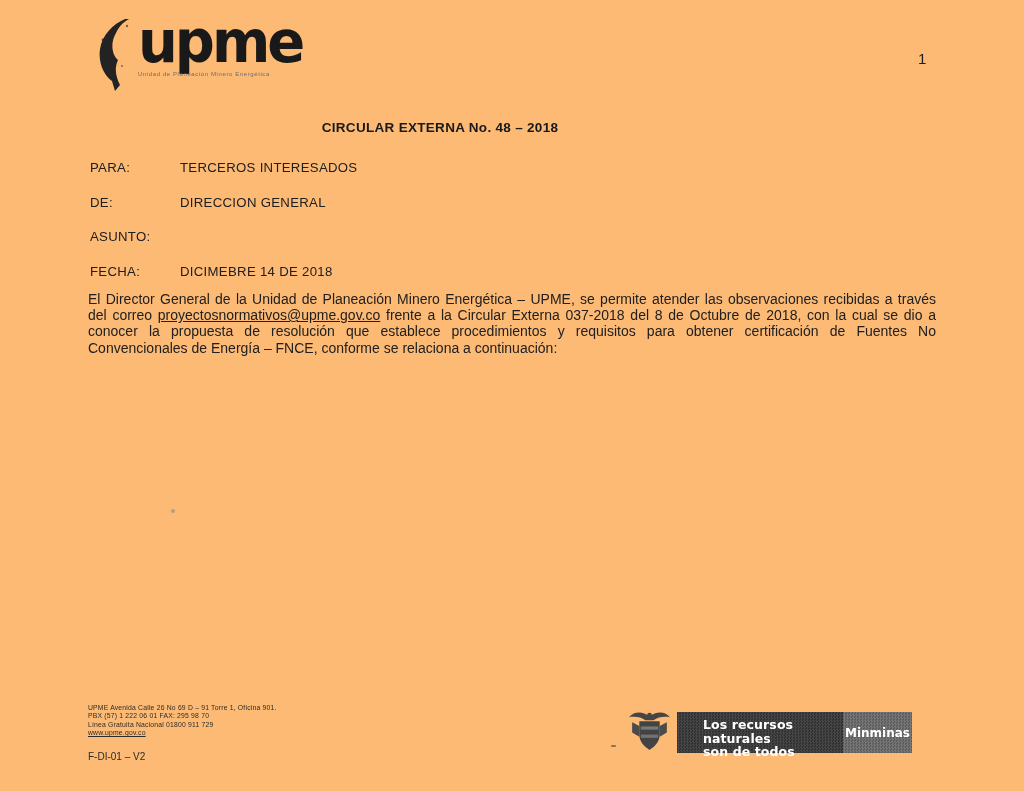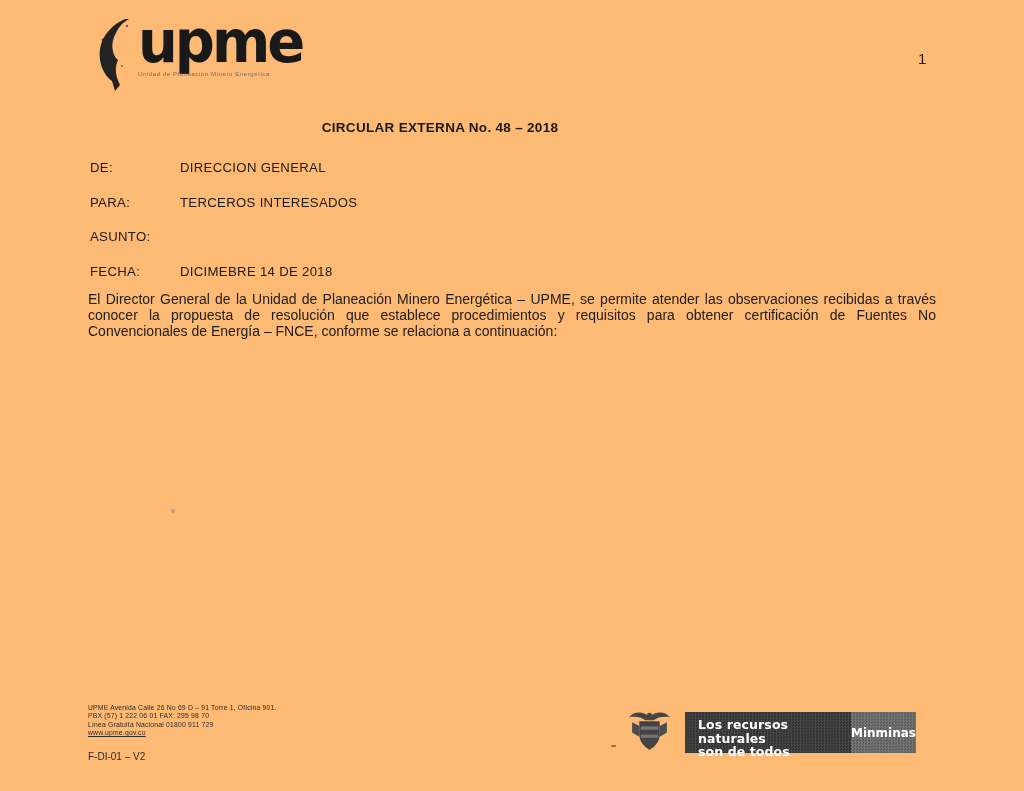--- a/index.html
+++ b/index.html
@@ -99,23 +99,22 @@
     width: 235px; height: 41px;
     display: flex;
     filter: blur(0.2px);
   }
   .gov-dark {
     flex: 0 0 166px;
     background-color: #3a3a3a;
     background-image: repeating-conic-gradient(rgba(255,255,255,0.07) 0% 25%, rgba(0,0,0,0.12) 0% 50%);
     background-size: 3px 3px;
     color: #fff;
-    padding: 6px 0 0 13px;
+    padding: 6px 0 0 26px;
     box-sizing: border-box;
-    margin-left: 8px;
   }
   .gov-slogan {
     font-family: "DejaVu Sans", sans-serif;
     font-weight: bold;
     font-size: 12.5px;
     line-height: 13.5px;
     letter-spacing: 0.1px;
   }
   .gov-light {
     flex: 1;
@@ -156,38 +155,41 @@
         <div class="logo-tagline">Unidad de Planeación Minero Energética</div>
       </div>
     </div>
 
     <div class="page-number">1</div>
 
     <div class="doc-title">CIRCULAR EXTERNA No. 48 – 2018</div>
 
     <div class="meta">
       <div class="meta-row">
+        <span class="meta-label">PARA:</span>
+        <span class="meta-value">TERCEROS INTERESADOS</span>
+      </div>
+      <div class="meta-row">
         <span class="meta-label">DE:</span>
         <span class="meta-value">DIRECCION GENERAL</span>
       </div>
       <div class="meta-row">
-        <span class="meta-label">PARA:</span>
-        <span class="meta-value">TERCEROS INTERESADOS</span>
-      </div>
-      <div class="meta-row">
         <span class="meta-label">ASUNTO:</span>
       </div>
       <div class="meta-row">
         <span class="meta-label">FECHA:</span>
         <span class="meta-value">DICIMEBRE 14 DE 2018</span>
       </div>
     </div>
 
     <div class="body-text">
       <div class="body-line">El Director General de la Unidad de Planeación Minero Energética – UPME, se permite atender las observaciones recibidas a través</div>
+      <div class="body-line">
+        <span>del correo </span><span class="email-link">proyectosnormativos@upme.gov.co</span><span>  frente a la Circular Externa 037-2018 del 8 de Octubre de 2018, con la cual se dio a</span>
+      </div>
       <div class="body-line">conocer la propuesta de resolución  que establece procedimientos y requisitos para obtener certificación de Fuentes No</div>
       <div class="body-line last">Convencionales de Energía – FNCE, conforme se relaciona a continuación:</div>
     </div>
 
     <div class="footer-block">
       <div>UPME Avenida Calle 26 No 69 D – 91 Torre 1, Oficina 901.</div>
       <div>PBX (57) 1 222 06 01 FAX: 295 98 70</div>
       <div>Línea Gratuita Nacional 01800 911 729</div>
       <div class="footer-site">www.upme.gov.co</div>
     </div>

